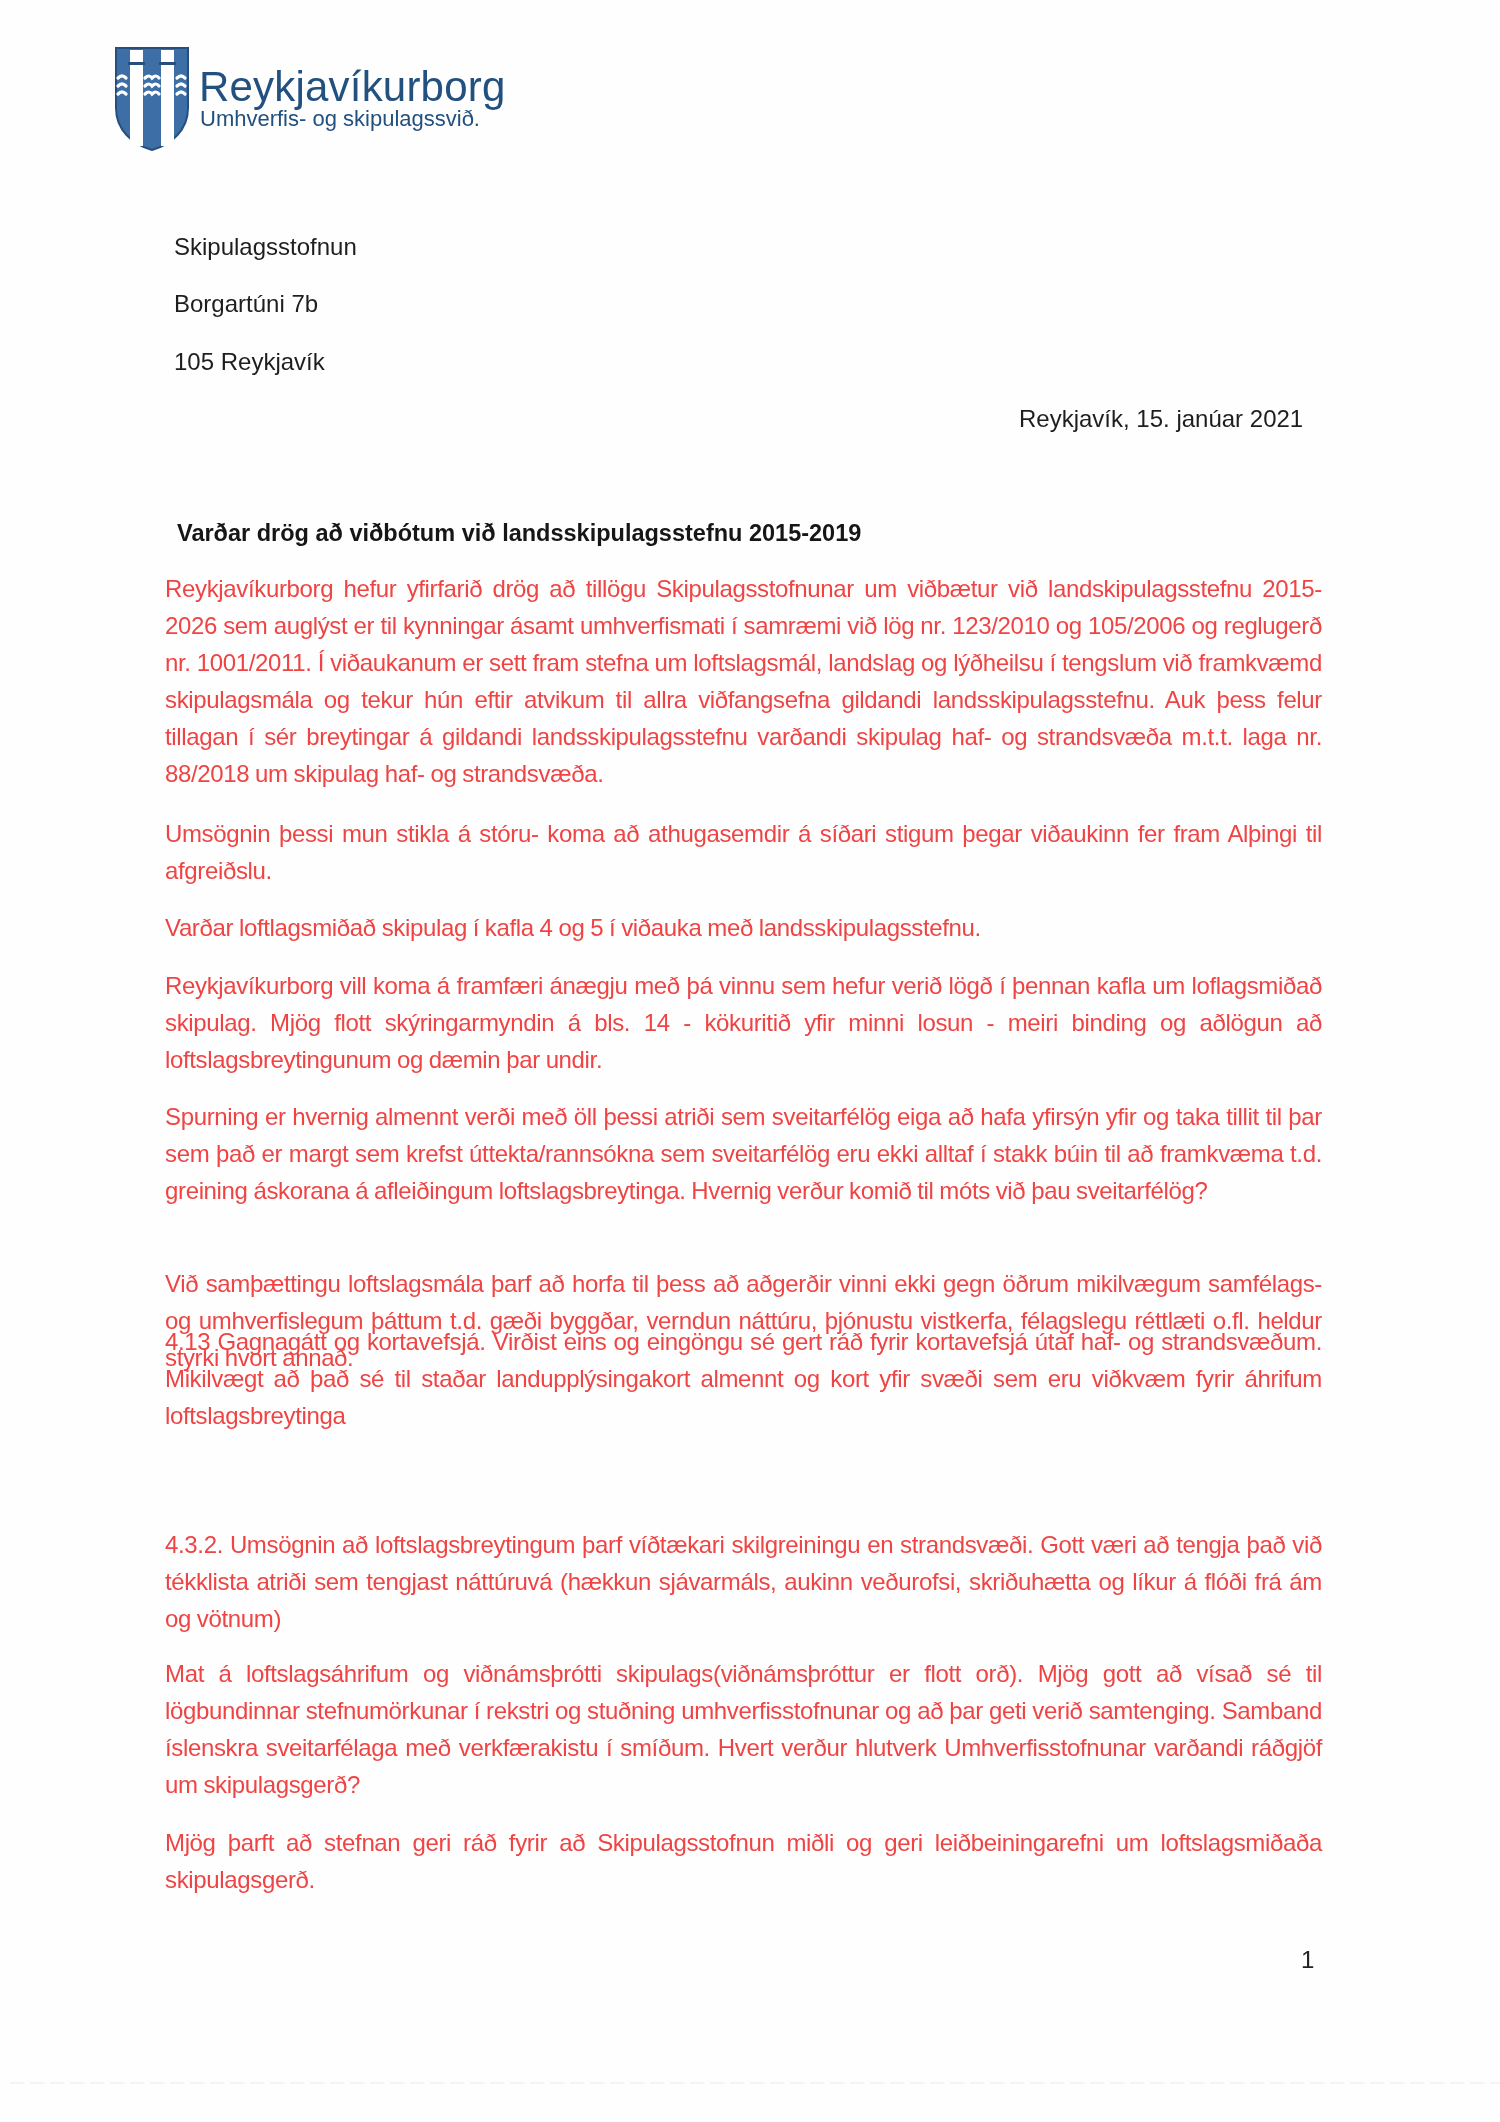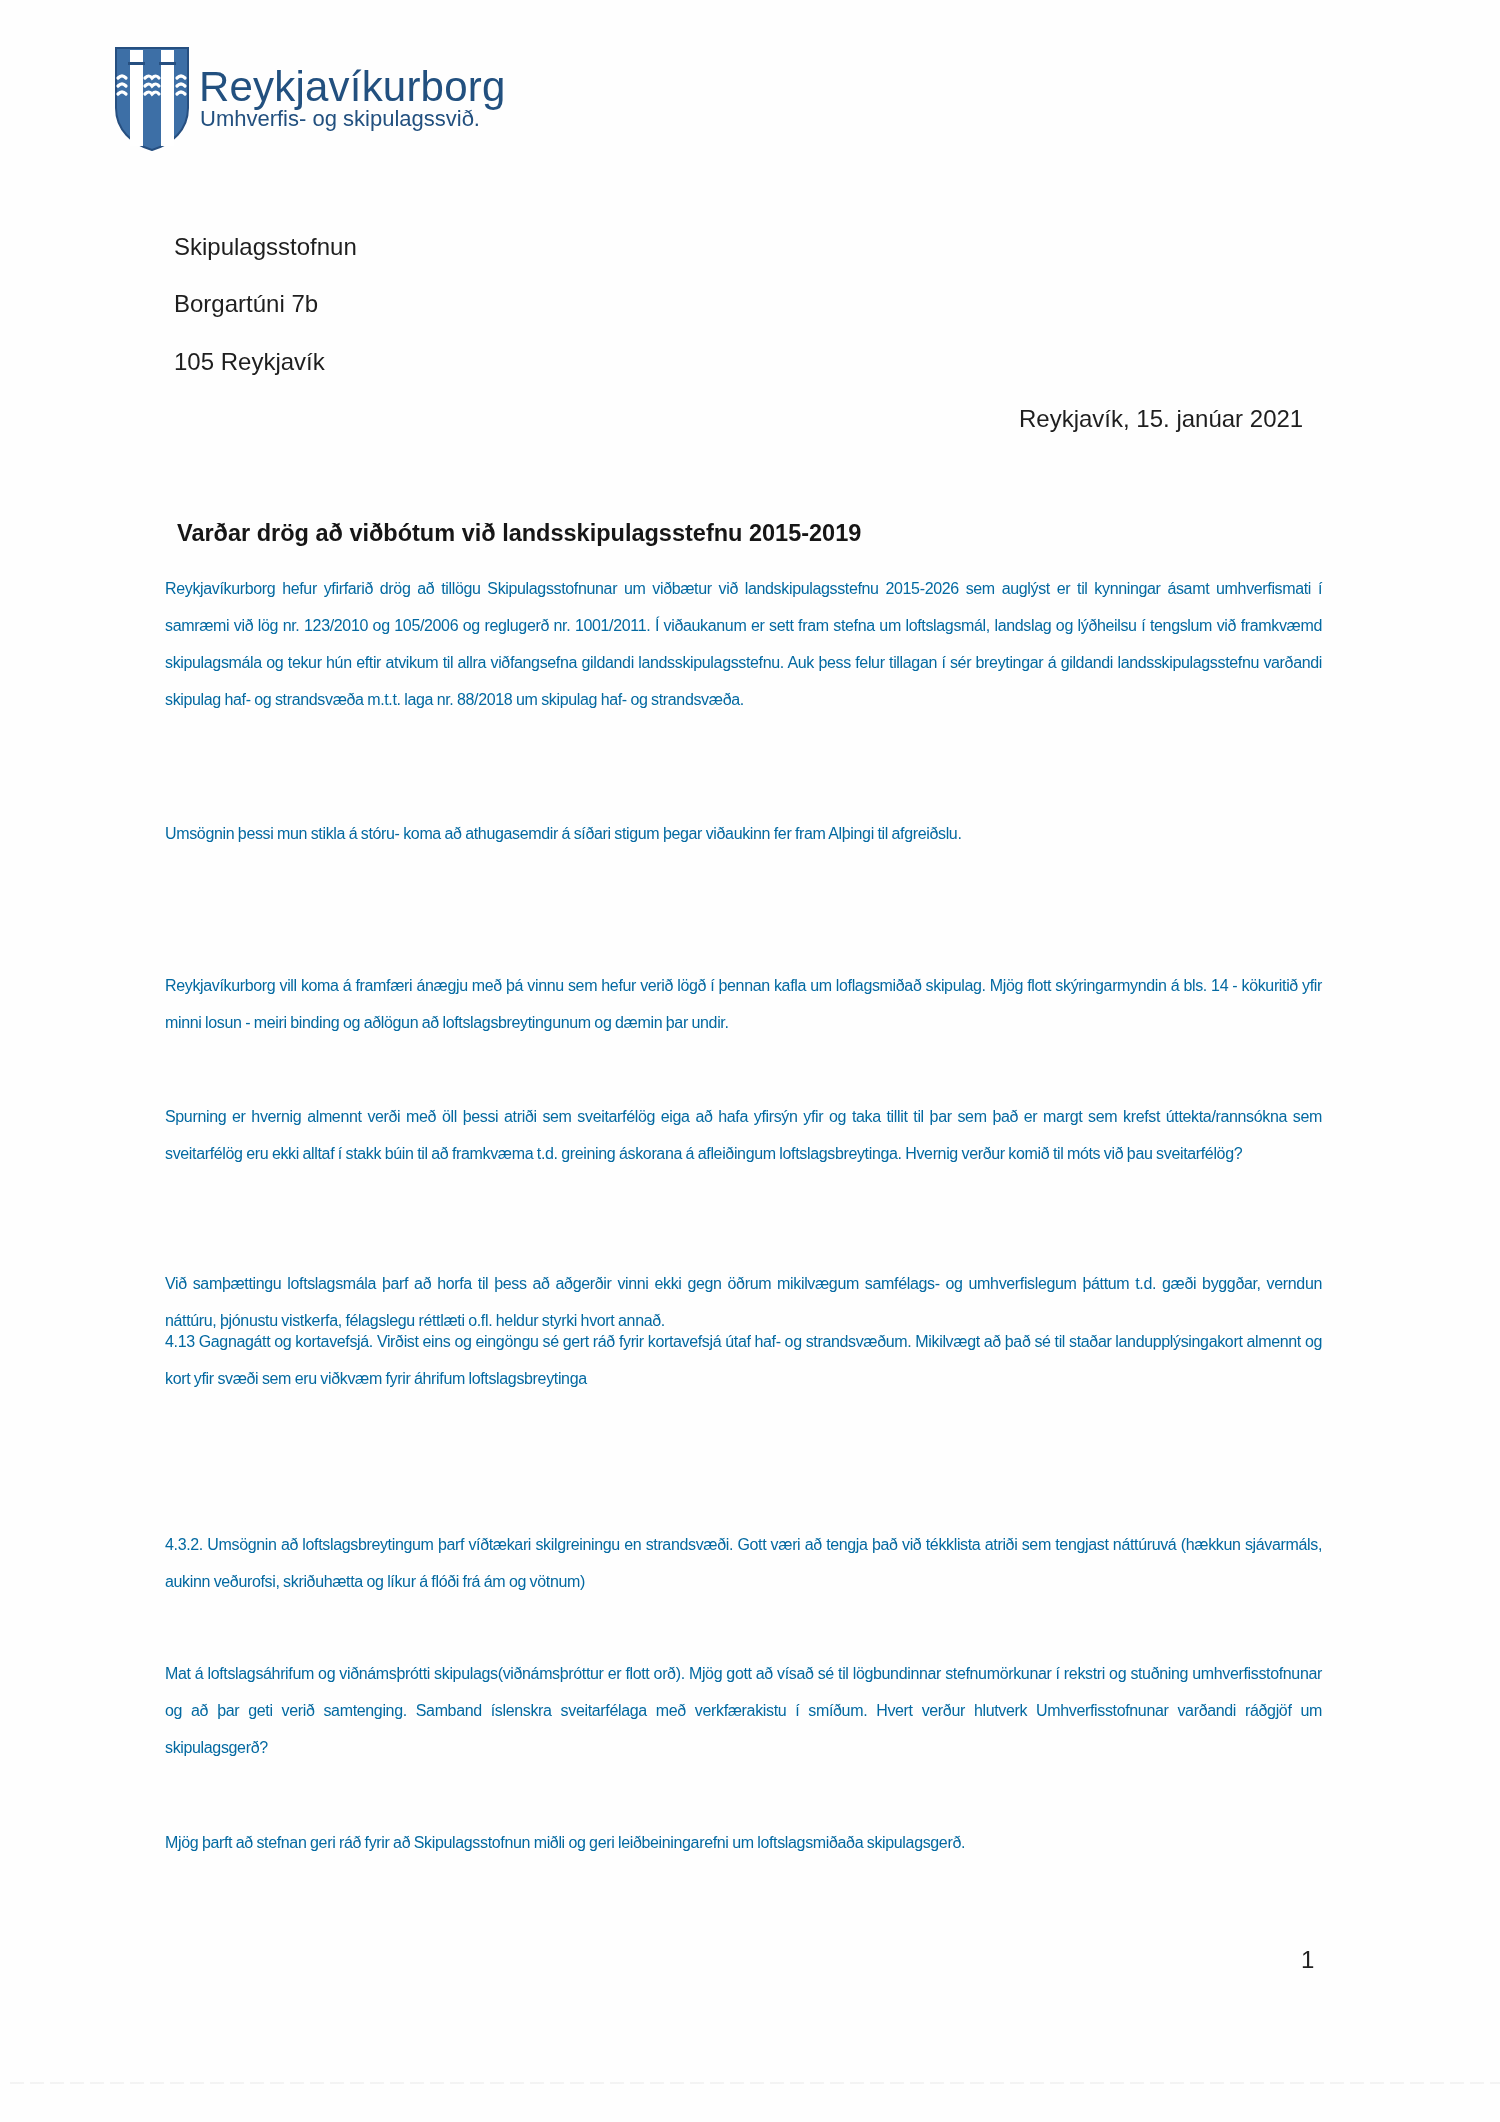--- a/index.html
+++ b/index.html
@@ -16,22 +16,22 @@
 
   
   .addr { position: absolute; left: 174px; font-size: 24px; line-height: 30px; white-space: nowrap; color: #1e1e1e; }
   .date { position: absolute; left: 1019px; top: 404px; font-size: 24px; line-height: 30px; white-space: nowrap; color: #1e1e1e; }
 
   
   .subject { position: absolute; left: 177px; top: 518px; font-size: 23.5px; font-weight: bold;
              line-height: 30px; white-space: nowrap; color: #161616; }
 
   
-  .body { position: absolute; left: 165px; width: 1157px; font-size: 16px; line-height: 37px;
-          text-align: justify; color: #0369a1; letter-spacing: -0.35px; word-spacing: -0.5px; }
+  .body { position: absolute; left: 165px; width: 1157px; font-size: 24px; line-height: 37px;
+          text-align: justify; color: #ef4444; letter-spacing: -0.35px; word-spacing: -0.5px; }
   .body p { margin: 0; }
 
   .pagenum { position: absolute; left: 1301px; top: 1945px; font-size: 24px; line-height: 30px; color: #222; }
 
   .scanline { position: absolute; left: 10px; top: 2082px; width: 1490px; height: 2px;
               background: repeating-linear-gradient(90deg, #efefef 0 14px, transparent 14px 20px); opacity: .7; }
 </style>
 </head>
 <body>
 
@@ -66,20 +66,23 @@
   <div class="date">Reykjavík, 15. janúar 2021</div>
 
   <div class="subject">Varðar drög að viðbótum við landsskipulagsstefnu 2015-2019</div>
 
   <div class="body" style="top:570px">
       <p>Reykjavíkurborg hefur yfirfarið drög að tillögu Skipulagsstofnunar um viðbætur við landskipulagsstefnu 2015-2026 sem auglýst er til kynningar ásamt umhverfismati í samræmi við lög nr. 123/2010 og 105/2006 og reglugerð nr. 1001/2011. Í viðaukanum er sett fram stefna um loftslagsmál, landslag og lýðheilsu í tengslum við framkvæmd skipulagsmála og tekur hún eftir atvikum til allra viðfangsefna gildandi landsskipulagsstefnu. Auk þess felur tillagan í sér breytingar á gildandi landsskipulagsstefnu varðandi skipulag haf- og strandsvæða m.t.t. laga nr. 88/2018 um skipulag haf- og strandsvæða.</p>
     </div>
   <div class="body" style="top:815px">
       <p>Umsögnin þessi mun stikla á stóru- koma að athugasemdir á síðari stigum þegar viðaukinn fer fram Alþingi til afgreiðslu.</p>
     </div>
+  <div class="body" style="top:909px">
+      <p>Varðar loftlagsmiðað skipulag í kafla 4 og 5 í viðauka með landsskipulagsstefnu.</p>
+    </div>
   <div class="body" style="top:967px">
       <p>Reykjavíkurborg vill koma á framfæri ánægju með þá vinnu sem hefur verið lögð í þennan kafla um loflagsmiðað skipulag. Mjög flott skýringarmyndin á bls. 14 - kökuritið yfir minni losun - meiri binding og aðlögun að loftslagsbreytingunum og dæmin þar undir.</p>
     </div>
   <div class="body" style="top:1265px">
       <p>Við samþættingu loftslagsmála þarf að horfa til þess að aðgerðir vinni ekki gegn öðrum mikilvægum samfélags- og umhverfislegum þáttum t.d. gæði byggðar, verndun náttúru, þjónustu vistkerfa, félagslegu réttlæti o.fl. heldur styrki hvort annað.</p>
     </div>
   <div class="body" style="top:1098px">
       <p>Spurning er hvernig almennt verði með öll þessi atriði sem sveitarfélög eiga að hafa yfirsýn yfir og taka tillit til þar sem það er margt sem krefst úttekta/rannsókna sem sveitarfélög eru ekki alltaf í stakk búin til að framkvæma t.d. greining áskorana á afleiðingum loftslagsbreytinga. Hvernig verður komið til móts við þau sveitarfélög?</p>
     </div>
   <div class="body" style="top:1323px">

